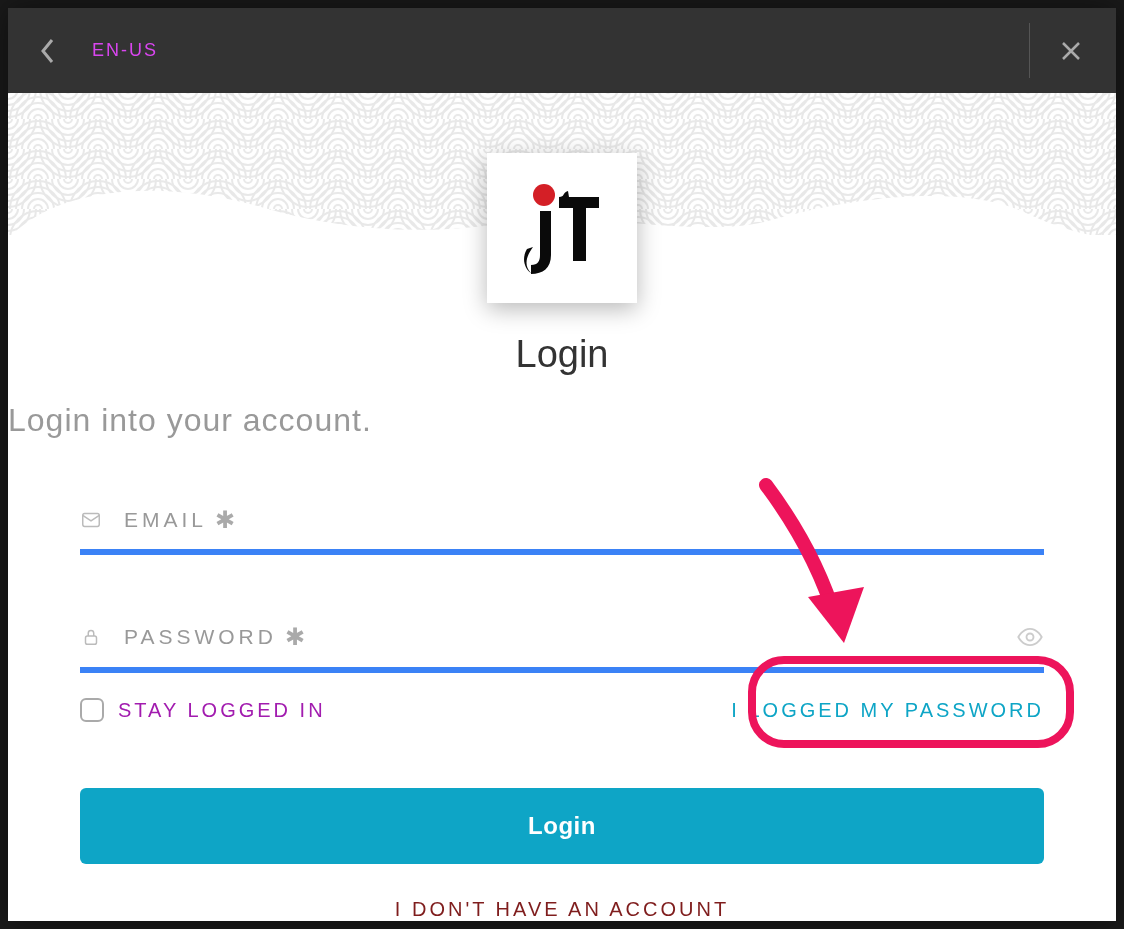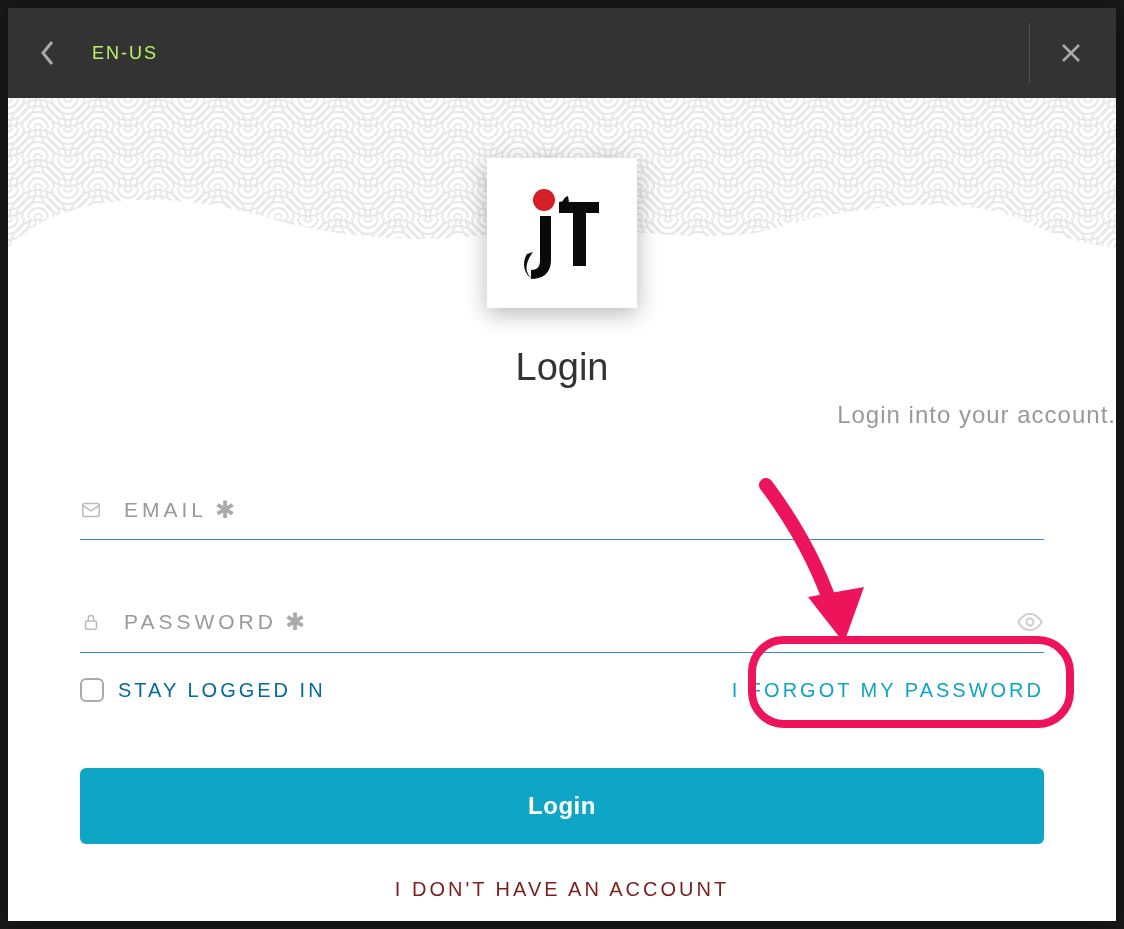--- a/index.html
+++ b/index.html
@@ -33,21 +33,21 @@
     .back-chevron {
       color: #aaa;
       width: 40px;
       height: 40px;
       display: flex;
       align-items: center;
       justify-content: center;
       cursor: pointer;
     }
     .lang {
-      color: #bef264;
+      color: #d946ef;
       font-size: 18px;
       letter-spacing: 2px;
       margin-left: 24px;
       font-weight: 500;
     }
     .divider-v {
       position: absolute;
       right: 86px;
       top: 15px;
       bottom: 15px;
@@ -92,33 +92,33 @@
       z-index: 2;
     }
     .title {
       text-align: center;
       font-size: 38px;
       color: #333;
       margin-top: 98px;
       font-weight: 400;
     }
     .subtitle {
-      text-align: right;
-      font-size: 24px;
+      text-align: left;
+      font-size: 32px;
       color: #999;
-      margin-top: 12px;
+      margin-top: 26px;
       letter-spacing: 1px;
     }
     .form-area {
       padding: 60px 72px 0 72px;
     }
     .field {
       display: flex;
       align-items: center;
-      border-bottom: 1px solid #3b82f6;
+      border-bottom: 6px solid #3b82f6;
       padding: 8px 0 16px 0;
       margin-bottom: 60px;
       position: relative;
     }
     .field-icon {
       color: #bbb;
       width: 22px;
       height: 22px;
       flex-shrink: 0;
     }
@@ -162,21 +162,21 @@
       width: 24px;
       height: 24px;
       border: 2px solid #aaa;
       border-radius: 6px;
       cursor: pointer;
       background: #fff;
     }
     .stay-label {
       font-size: 20px;
       letter-spacing: 3px;
-      color: #0369a1;
+      color: #a21caf;
     }
     .forgot {
       font-size: 20px;
       letter-spacing: 3px;
       color: #0ea5c6;
       cursor: pointer;
       text-align: center;
     }
     .highlight-ring {
       position: absolute;
@@ -316,21 +316,21 @@
           <path d="M2 12s3.5-7 10-7 10 7 10 7-3.5 7-10 7S2 12 2 12z"></path>
           <circle cx="12" cy="12" r="3"></circle>
         </svg>
     </div>
 
     <div class="row-opts">
       <div class="stay">
         <div class="cb"></div>
         <span class="stay-label">STAY LOGGED IN</span>
       </div>
-      <span class="forgot">I FORGOT MY PASSWORD</span>
+      <span class="forgot">I LOGGED MY PASSWORD</span>
       <div class="highlight-ring"></div>
     </div>
 
     <button class="login-btn">Login</button>
 
     <div class="no-account">I DON'T HAVE AN ACCOUNT</div>
 
   </div>
 
   <svg class="arrow-annot" width="140" height="190" viewBox="0 0 140 190">

